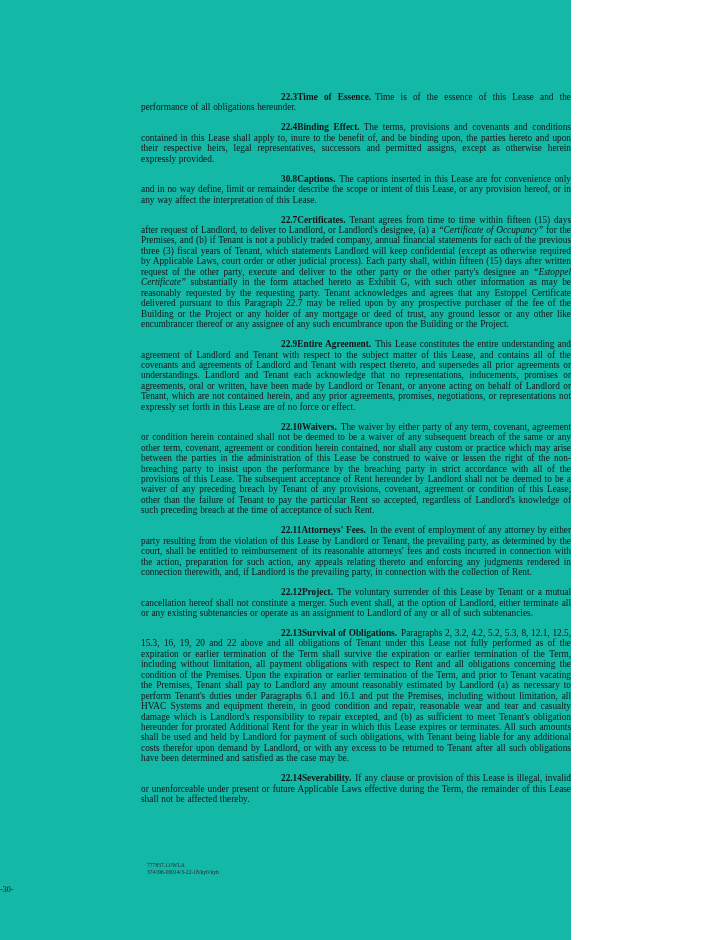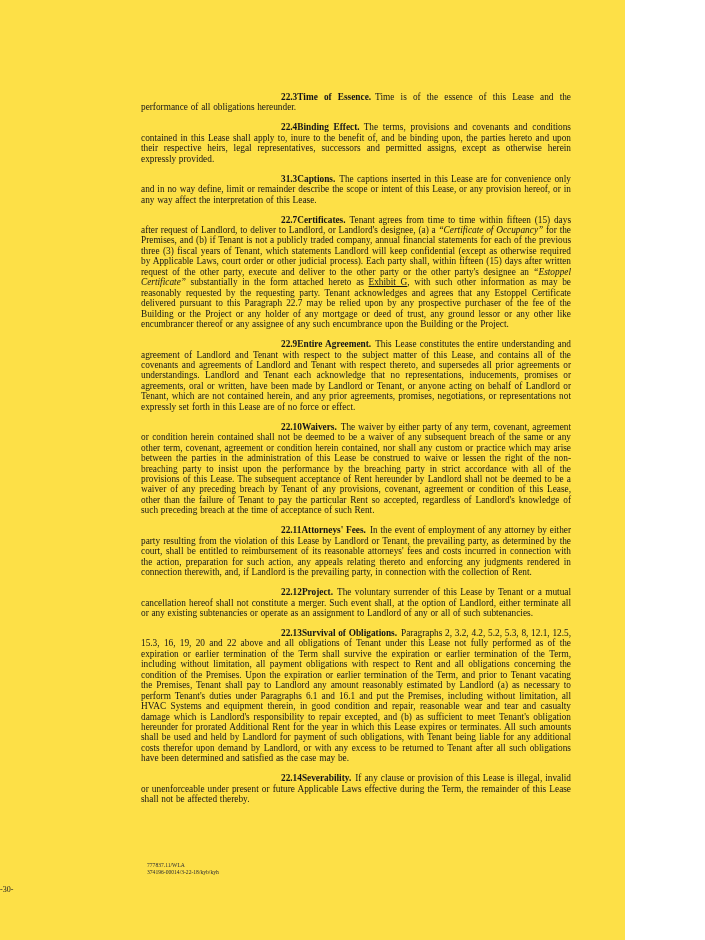--- a/index.html
+++ b/index.html
@@ -2,23 +2,23 @@
 <html><head>
 <meta charset="utf-8">
 <style>
   html, body {
     margin: 0;
     padding: 0;
     background: #ffffff;
   }
   .page {
     position: relative;
-    width: 625px;
+    width: 571px;
     height: 940px;
-    background: #fde047;
+    background: #14b8a6;
     overflow: hidden;
     font-family: "Liberation Serif", "DejaVu Serif", serif;
     color: #141418;
   }
   .content {
     position: absolute;
     left: 141px;
     top: 92px;
     width: 430px;
     text-align: justify;
@@ -37,21 +37,20 @@
   }
   .title {
     font-weight: bold;
     margin-right: 4px;
   }
   .bi {
     font-weight: normal;
     font-style: italic;
   }
   .u {
-    text-decoration: underline;
   }
   .footer-left {
     position: absolute;
     left: 147px;
     top: 862px;
     font-size: 5.6px;
     line-height: 7.2px;
     color: #2a2a33;
   }
   .page-num {
@@ -68,21 +67,21 @@
 <body>
 
 <div class="page">
   <div class="content">
 
     <p class="section"><span class="num">22.3</span><span class="title">Time of Essence.</span><span>Time is of the essence of this Lease and the performance of all obligations hereunder.</span></p>
 
     <p class="section"><span class="num">22.4</span><span class="title">Binding Effect.</span><span>The terms, provisions and covenants and conditions contained in this Lease shall apply to, inure to the benefit of, and be binding upon, the parties hereto and upon their respective heirs, legal representatives, successors and permitted assigns, except as otherwise herein expressly provided.</span></p>
 
 
-    <p class="section"><span class="num">31.3</span><span class="title">Captions.</span><span>The captions inserted in this Lease are for convenience only and in no way define, limit or remainder describe the scope or intent of this Lease, or any provision hereof, or in any way affect the interpretation of this Lease.</span></p>
+    <p class="section"><span class="num">30.8</span><span class="title">Captions.</span><span>The captions inserted in this Lease are for convenience only and in no way define, limit or remainder describe the scope or intent of this Lease, or any provision hereof, or in any way affect the interpretation of this Lease.</span></p>
 
     <p class="section"><span class="num">22.7</span><span class="title">Certificates.</span><span>Tenant agrees from time to time within fifteen (15) days after request of Landlord, to deliver to Landlord, or Landlord's designee, (a) a </span><span class="bi">“Certificate of Occupancy”</span><span> for the Premises, and (b) if Tenant is not a publicly traded company, annual financial statements for each of the previous three (3) fiscal years of Tenant, which statements Landlord will keep confidential (except as otherwise required by Applicable Laws, court order or other judicial process).  Each party shall, within fifteen (15) days after written request of the other party, execute and deliver to the other party or the other party's designee an </span><span class="bi">“Estoppel Certificate”</span><span> substantially in the form attached hereto as </span><span class="u">Exhibit G</span><span>, with such other information as may be reasonably requested by the requesting party.  Tenant acknowledges and agrees that any Estoppel Certificate delivered pursuant to this Paragraph 22.7 may be relied upon by any prospective purchaser of the fee of the Building or the Project or any holder of any mortgage or deed of trust, any ground lessor or any other like encumbrancer thereof or any assignee of any such encumbrance upon the Building or the Project.</span></p>
 
 
     <p class="section"><span class="num">22.9</span><span class="title">Entire Agreement.</span><span>This Lease constitutes the entire understanding and agreement of Landlord and Tenant with respect to the subject matter of this Lease, and contains all of the covenants and agreements of Landlord and Tenant with respect thereto, and supersedes all prior agreements or understandings.  Landlord and Tenant each acknowledge that no representations, inducements, promises or agreements, oral or written, have been made by Landlord or Tenant, or anyone acting on behalf of Landlord or Tenant, which are not contained herein, and any prior agreements, promises, negotiations, or representations not expressly set forth in this Lease are of no force or effect.</span></p>
 
     <p class="section"><span class="num">22.10</span><span class="title">Waivers.</span><span>The waiver by either party of any term, covenant, agreement or condition herein contained shall not be deemed to be a waiver of any subsequent breach of the same or any other term, covenant, agreement or condition herein contained, nor shall any custom or practice which may arise between the parties in the administration of this Lease be construed to waive or lessen the right of the non-breaching party to insist upon the performance by the breaching party in strict accordance with all of the provisions of this Lease.  The subsequent acceptance of Rent hereunder by Landlord shall not be deemed to be a waiver of any preceding breach by Tenant of any provisions, covenant, agreement or condition of this Lease, other than the failure of Tenant to pay the particular Rent so accepted, regardless of Landlord's knowledge of such preceding breach at the time of acceptance of such Rent.</span></p>
 
     <p class="section"><span class="num">22.11</span><span class="title">Attorneys' Fees.</span><span>In the event of employment of any attorney by either party resulting from the violation of this Lease by Landlord or Tenant, the prevailing party, as determined by the court, shall be entitled to reimbursement of its reasonable attorneys' fees and costs incurred in connection with the action, preparation for such action, any appeals relating thereto and enforcing any judgments rendered in connection therewith, and, if Landlord is the prevailing party, in connection with the collection of Rent.</span></p>
 

